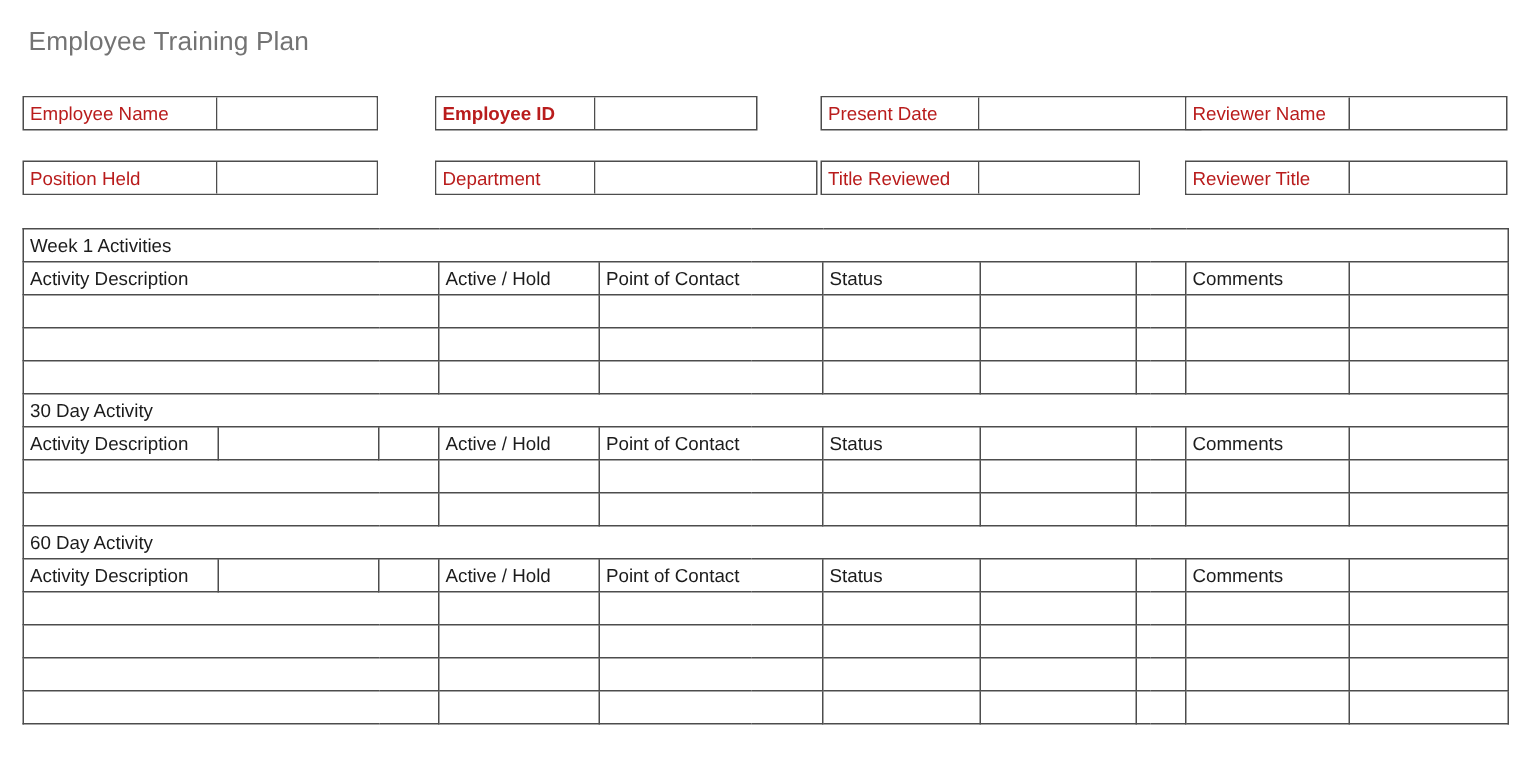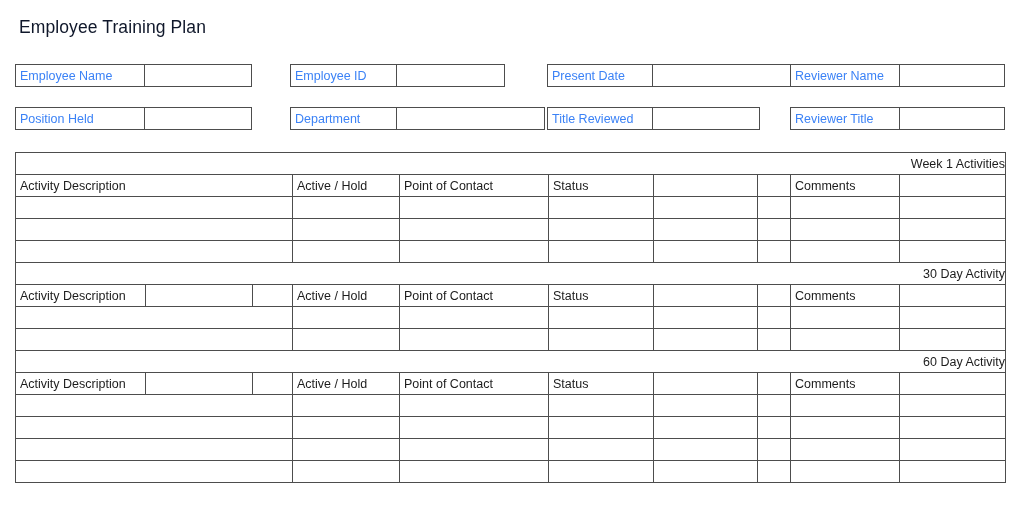--- a/index.html
+++ b/index.html
@@ -21,51 +21,51 @@
     background: #ffffff;
   }
   
   #page-title {
     position: absolute;
     left: 19px;
     top: 17px;
     font-size: 17.5px;
     font-weight: 400;
     letter-spacing: 0.1px;
-    color: #0f172a;
+    color: #737373;
     white-space: nowrap;
   }
   
   .field-box {
     position: absolute;
     display: flex;
     height: 23px;
     border: 1px solid #4d4d4d;
     background: #ffffff;
   }
   .field-label {
     display: flex;
     align-items: center;
     padding-left: 4px;
     font-size: 12.5px;
-    color: #3b82f6;
+    color: #b91c1c;
     white-space: nowrap;
     border-right: 1px solid #4d4d4d;
     background: #ffffff;
   }
   .field-value {
     flex: 1;
     background: #ffffff;
     min-width: 10px;
   }
   
   #f-employee-name { left: 15px;  top: 64px;  width: 237px; }
   #f-employee-name .field-label { width: 129px; }
   #f-employee-id   { left: 290px; top: 64px;  width: 215px; }
-  #f-employee-id   .field-label { width: 106px; }
+  #f-employee-id   .field-label { width: 106px; font-weight: bold; }
   #f-present-date  { left: 547px; top: 64px;  width: 254px; }
   #f-present-date  .field-label { width: 105px; }
   #f-reviewer-name { left: 790px; top: 64px;  width: 215px; }
   #f-reviewer-name .field-label { width: 109px; }
 
   #f-position-held { left: 15px;  top: 107px; width: 237px; justify-content: flex-end; }
   #f-position-held .field-label { width: 129px; }
   #f-department    { left: 290px; top: 107px; width: 255px; }
   #f-department    .field-label { width: 106px; }
   #f-last-reviewed { left: 547px; top: 107px; width: 213px; }
@@ -92,21 +92,21 @@
     padding: 0 0 0 4px;
     font-size: 12.5px;
     color: #1c1c1c;
     vertical-align: middle;
     white-space: nowrap;
     overflow: hidden;
     background: #ffffff;
   }
   td.section-title {
     background: #c8d8f4;
-    text-align: right;
+    text-align: left;
     height: 24px;
     font-size: 13px;
     padding: 0;
     color: #1c1c1c;
   }
   td.blank { }
   td.hdr { }
   
   col.c1 { width: 130px; }  
   col.c2 { width: 107px; }

